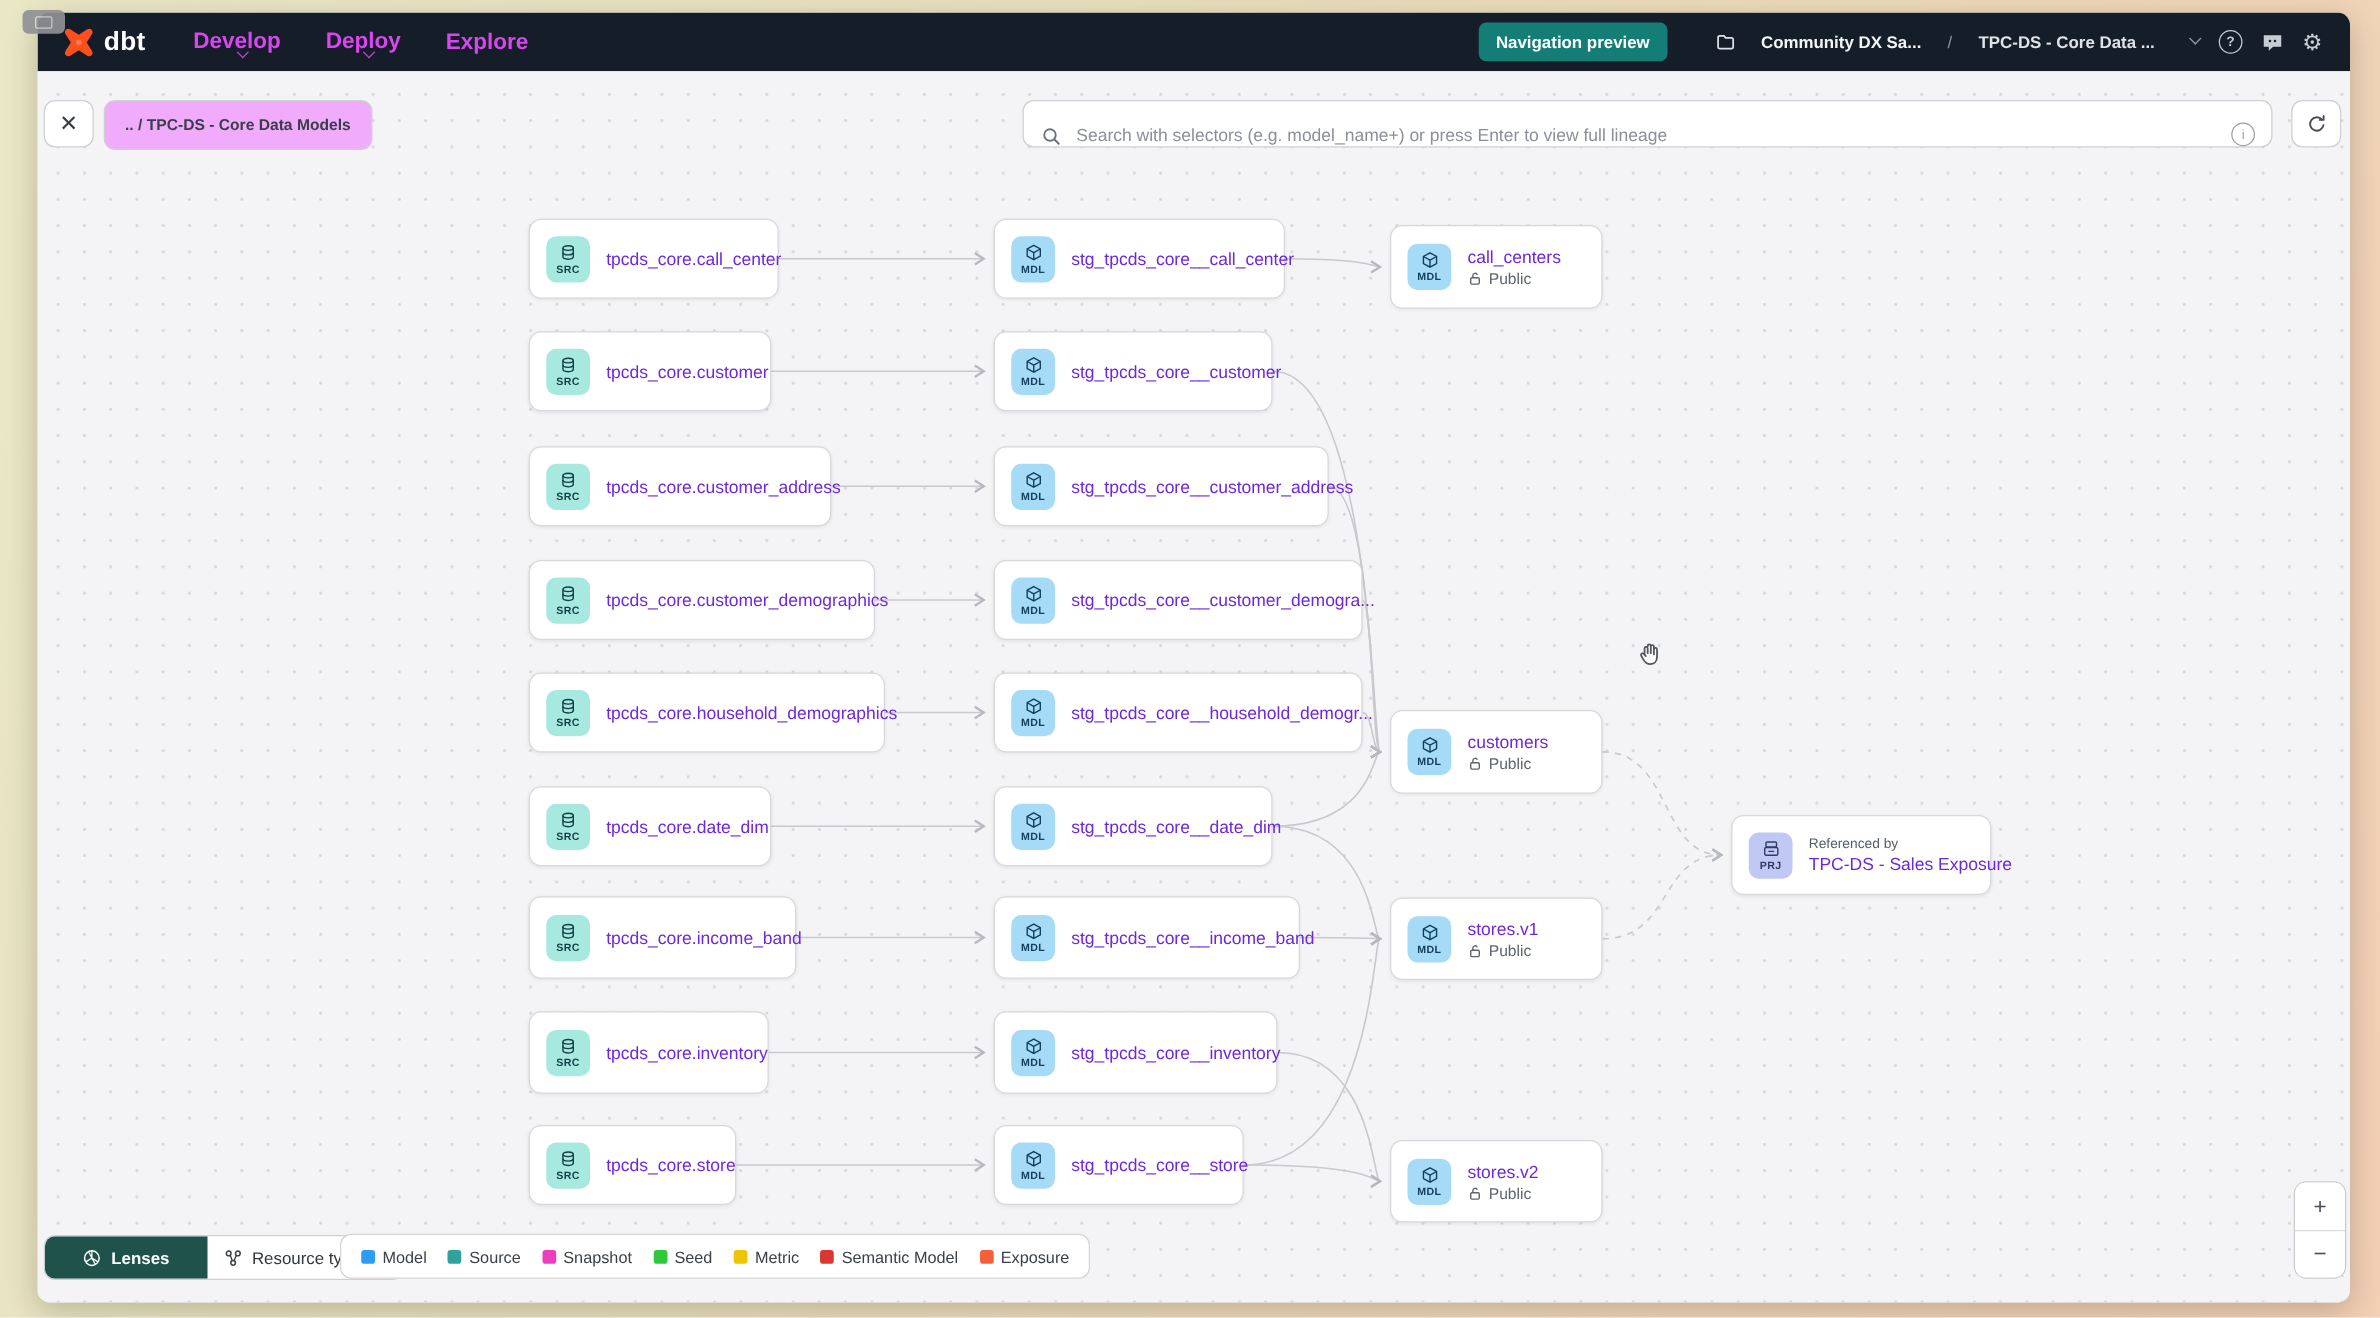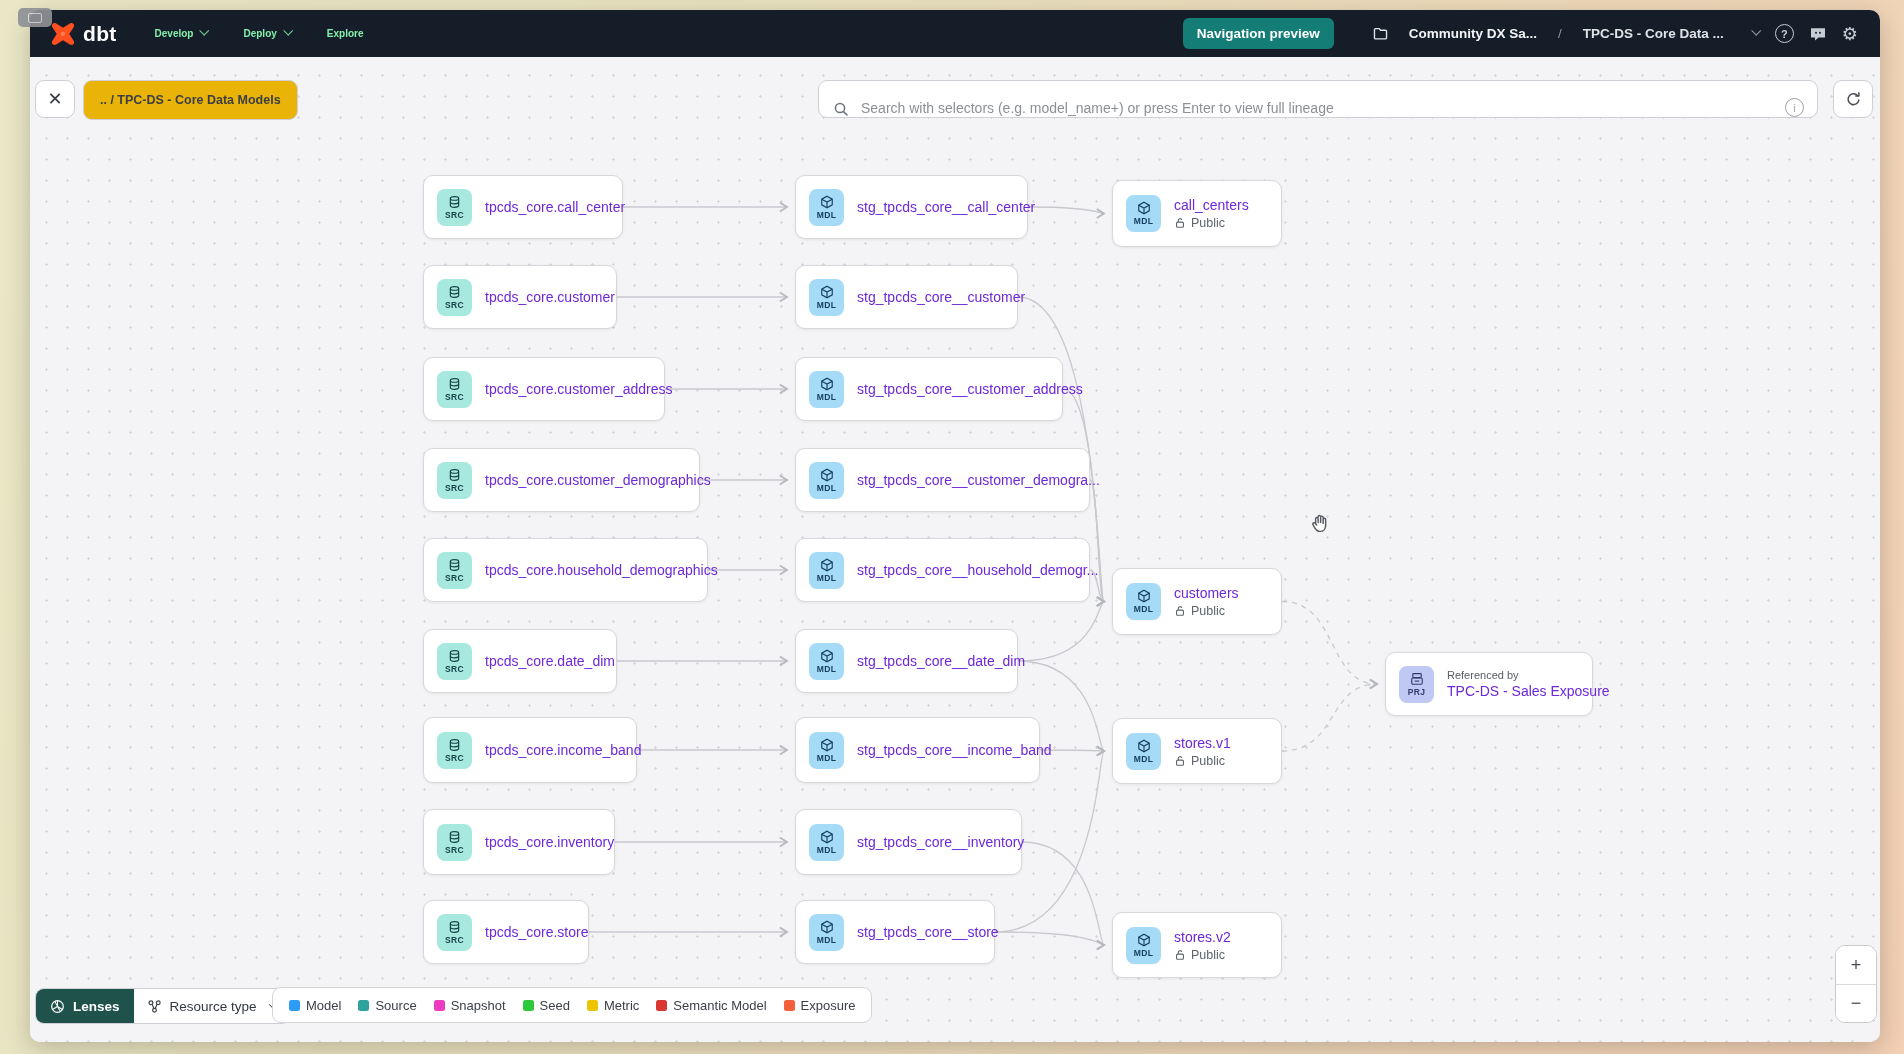--- a/index.html
+++ b/index.html
@@ -21,21 +21,21 @@
   .os-tab span{display:block;width:12px;height:8px;border:1.4px solid #d8d9db;border-radius:2px;}
   
   .header{
     position:absolute;left:0;top:0;width:100%;height:47px;background:#141d28;
     display:flex;align-items:center;color:#e9ecef;
   }
   .logo{display:flex;align-items:center;gap:7px;margin-left:20px;}
   .logo-mark{width:26px;height:26px;}
   .logo-text{font-size:21px;font-weight:700;color:#fff;letter-spacing:.3px;}
   .nav{display:flex;align-items:center;gap:36px;margin-left:38px;}
-  .nav-item{display:flex;align-items:center;font-size:10px;font-weight:700;color:#86efac;cursor:pointer;}
+  .nav-item{display:flex;align-items:center;font-size:18px;font-weight:700;color:#d946ef;cursor:pointer;flex-direction:column;}
   .chev{width:6px;height:6px;border-right:1.6px solid currentColor;border-bottom:1.6px solid currentColor;
         transform:rotate(45deg) translateY(-1px);display:inline-block;margin-left:7px;margin-top:-4px;opacity:.85;}
   .header-right{margin-left:auto;display:flex;align-items:center;gap:16px;margin-right:22px;}
   .nav-preview{
     background:#147d76;color:#fff;font-size:13.5px;font-weight:700;border:none;
     padding:8px 14px;border-radius:6px;cursor:pointer;font-family:inherit;
   }
   .hdr-bc{display:flex;align-items:center;gap:21px;font-size:13.5px;margin-left:23px;}
   .hdr-bc .acct{font-weight:700;color:#f2f4f6;}
   .hdr-bc .sep{color:#8b94a0;}
@@ -51,21 +51,21 @@
     background-image:radial-gradient(circle,#d6d7db 1px,transparent 1.3px);
     background-size:21px 21px;background-position:6px 8px;
   }
   
   .close-btn{
     position:absolute;left:35px;top:80px;width:40px;height:38px;background:#fff;
     border:1px solid #cfd0d5;border-radius:9px;font-size:18px;color:#3a3f46;
     display:flex;align-items:center;justify-content:center;cursor:pointer;
   }
   .bc-chip{
-    position:absolute;left:83px;top:80px;height:38px;background:#eab308;border:1px solid #cfd0d5;
+    position:absolute;left:83px;top:80px;height:38px;background:#f0abfc;border:1px solid #cfd0d5;
     border-radius:9px;display:flex;align-items:center;padding:0 16px;font-size:12.5px;
     font-weight:700;color:#3a3f46;cursor:pointer;
   }
   .searchbar{
     position:absolute;left:818px;top:80px;width:1000px;height:38px;background:#fff;
     border:1px solid #cfd0d5;border-radius:9px;display:flex;align-items:flex-end;box-sizing:border-box;
   }
   .searchbar svg.mag{margin:0 10px 0 14px;flex:none;}
   .searchbar input{
     flex:1;border:none;outline:none;font-size:14px;color:#3a3f46;font-family:inherit;background:transparent;
@@ -95,21 +95,21 @@
   .nbody{min-width:0;}
   .nlabel{font-size:14px;color:#6d28d9;white-space:nowrap;}
   .nsub{display:flex;align-items:center;gap:5px;color:#5e646d;font-size:12.5px;margin-top:3px;}
   .ncap{font-size:11px;color:#575d66;margin-bottom:2px;}
   
   .lens-group{
     position:absolute;left:35px;top:988px;height:34px;display:flex;border:1px solid #cfd0d5;
     border-radius:9px;overflow:hidden;background:#fff;
   }
   .lens-btn{background:#1e524b;color:#fff;display:flex;align-items:center;gap:8px;
-            padding:0 14px;font-size:13.5px;font-weight:700;cursor:pointer;}
+            padding:0 30px;font-size:13.5px;font-weight:700;cursor:pointer;}
   .res-btn{display:flex;align-items:center;gap:8px;padding:0 13px;font-size:13.5px;
            color:#33383f;font-weight:400;cursor:pointer;}
   .res-btn .chev2{width:7px;height:7px;border-right:1.7px solid #4a4f57;border-bottom:1.7px solid #4a4f57;
                   transform:rotate(45deg) translateY(-2px);margin-left:4px;}
   .legend{
     position:absolute;left:272px;top:987px;height:36px;background:#fff;border:1px solid #d4d5d9;
     border-radius:9px;display:flex;align-items:center;gap:17px;padding:16px 16px;box-sizing:border-box;
   }
   .leg-item{display:flex;align-items:center;gap:6px;font-size:13px;color:#3c4148;}
   .leg-sw{width:11px;height:11px;border-radius:2.5px;flex:none;}

